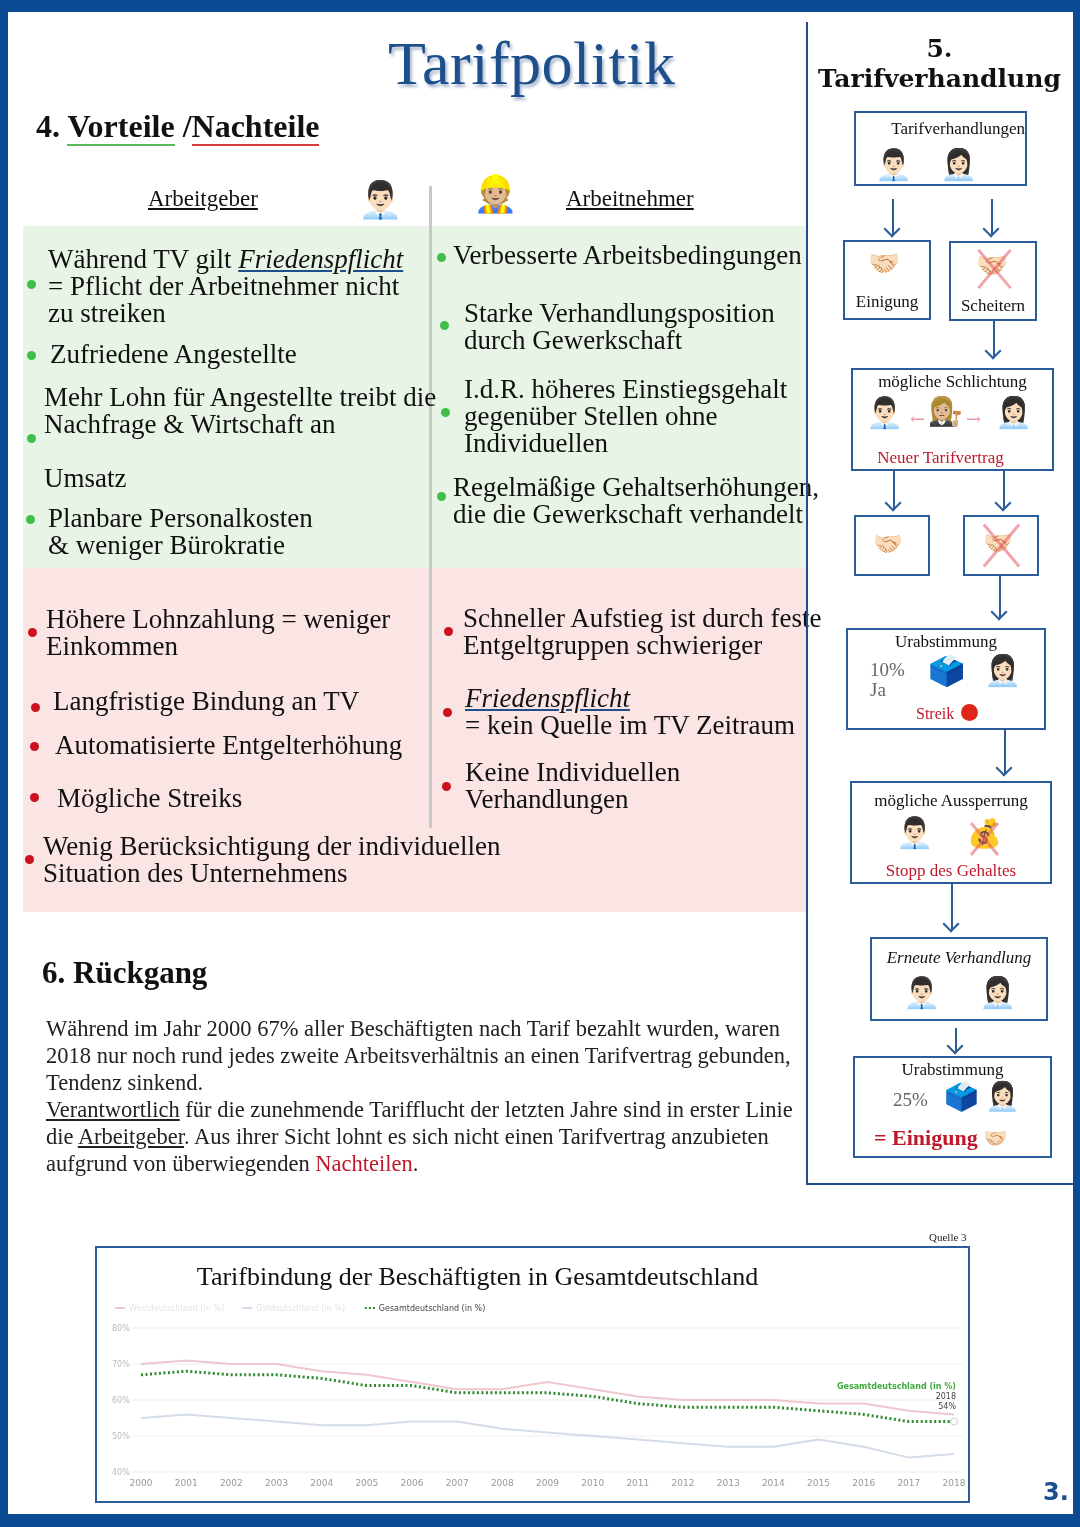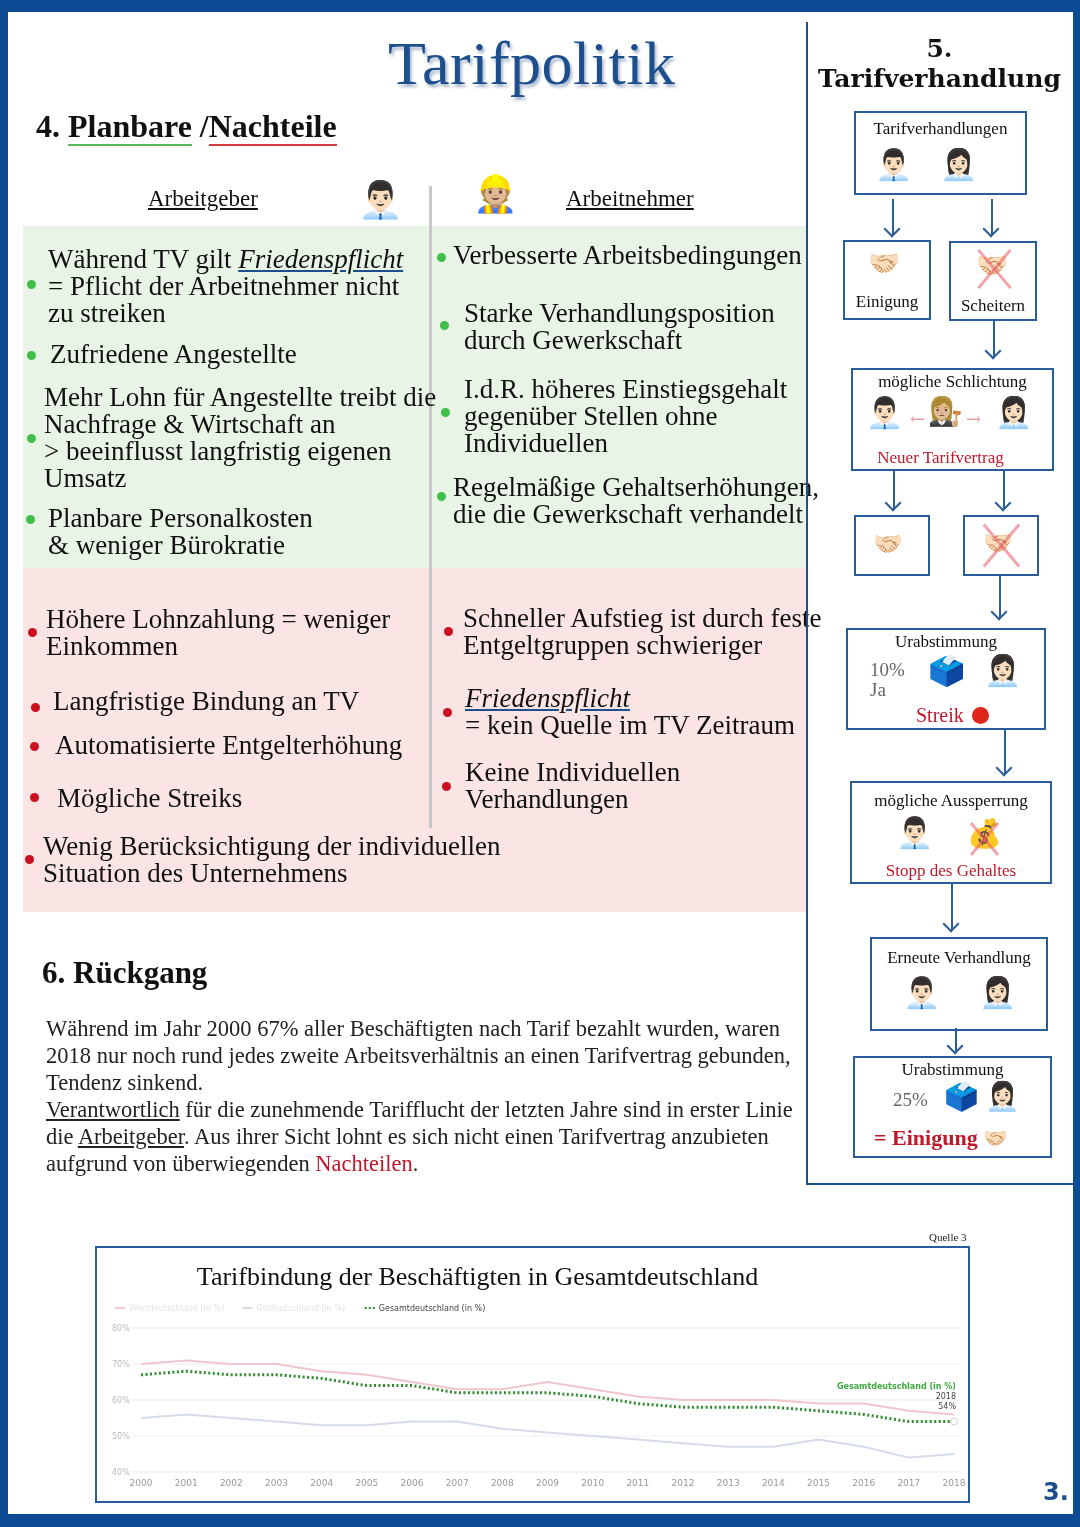--- a/index.html
+++ b/index.html
@@ -56,21 +56,21 @@
 
 <div class="frame-top"></div>
 <div class="frame-bottom"></div>
 <div class="frame-left"></div>
 <div class="frame-right"></div>
 
 <div class="main-title">Tarifpolitik</div>
 
 <div class="sec4-title">
   <span>4.</span>
-  <span class="u-green">Planbare</span>
+  <span class="u-green">Vorteile</span>
   <span>/</span><span class="u-red">Nachteile</span>
 </div>
 
 <div class="pro-bg"></div>
 <div class="con-bg"></div>
 <div class="divider"></div>
 
 <div class="col-head" style="left:148px;">Arbeitgeber</div>
 <div class="emoji" style="left:358px; top:182px;">👨🏻‍💼</div>
 <div class="emoji" style="left:473px; top:176px;">👷🏼</div>
@@ -81,21 +81,21 @@
   <span>Während TV gilt </span><span class="it-u">Friedenspflicht</span><br>
   <span>= Pflicht der Arbeitnehmer nicht</span><br>
   <span>zu streiken</span>
 </div>
 <span class="bullet green" style="left:27px; top:351px;"></span>
 <div class="item" style="left:50px; top:341px;">Zufriedene Angestellte</div>
 <span class="bullet green" style="left:27px; top:434px;"></span>
 <div class="item" style="left:44px; top:384px;">
   <span>Mehr Lohn für Angestellte treibt die</span><br>
   <span>Nachfrage &amp; Wirtschaft an</span><br>
-  <span>&gt; beeinflusst langfristig eigenen</span><br>
+  <br>
   <span>Umsatz</span>
 </div>
 <span class="bullet green" style="left:26px; top:515px;"></span>
 <div class="item" style="left:48px; top:505px;">
   <span>Planbare Personalkosten</span><br>
   <span>&amp; weniger Bürokratie</span>
 </div>
 
 <span class="bullet green" style="left:437px; top:253px;"></span>
 <div class="item" style="left:453px; top:242px;">Verbesserte Arbeitsbedingungen</div>
@@ -148,21 +148,21 @@
   <span>Keine Individuellen</span><br>
   <span>Verhandlungen</span>
 </div>
 
 <div class="right-panel"></div>
 <div class="sec5-title">
   <span>5.</span><br>
   <span>Tarifverhandlung</span>
 </div>
 
-<div class="fbox" style="left:854px; top:111px; width:173px; height:84px;">
+<div class="fbox" style="left:854px; top:111px; width:173px; height:75px;text-align:right;">
   <span class="lbl">Tarifverhandlungen</span>
 </div>
 <div class="small-emoji" style="left:875px; top:150px;">👨🏻‍💼</div>
 <div class="small-emoji" style="left:940px; top:150px;">👩🏻‍💼</div>
 
 <div class="arrow" style="left:892px; top:199px; height:36px;"></div>
 <div class="arrow" style="left:991px; top:199px; height:36px;"></div>
 
 <div class="fbox" style="left:843px; top:240px; width:88px; height:80px;"></div>
 <div class="small-emoji" style="left:868px; top:250px; font-size:26px;">🤝🏻</div>
@@ -198,38 +198,38 @@
 
 <div class="fbox" style="left:846px; top:628px; width:200px; height:102px;">
   <span class="lbl" style="margin-top:2px;">Urabstimmung</span>
 </div>
 <div class="pct" style="left:870px; top:660px;">
   <span>10%</span><br>
   <span>Ja</span>
 </div>
 <div class="small-emoji" style="left:928px; top:656px; font-size:30px;">🗳️</div>
 <div class="small-emoji" style="left:984px; top:656px;">👩🏻‍💼</div>
-<div style="position:absolute; left:916px; top:704px; font-family:'Liberation Serif',serif; font-size:20px; color:#c0182b;">
+<div style="position:absolute; left:916px; top:704px; font-family:'Liberation Serif',serif; font-size:16px; color:#c0182b;">
   <span>Streik</span>
   <span style="display:inline-block; width:17px; height:17px; border-radius:50%; background:#e0251b; vertical-align:-2px; margin-left:3px;"></span>
 </div>
 
 <div class="arrow" style="left:1004px; top:730px; height:44px;"></div>
 
 <div class="fbox" style="left:850px; top:781px; width:202px; height:103px;">
   <span class="lbl" style="margin-top:8px;">mögliche Aussperrung</span>
 </div>
 <div class="small-emoji" style="left:896px; top:818px;">👨🏻‍💼</div>
 <div class="small-emoji" style="left:967px; top:820px; font-size:28px;">💰</div>
 <div class="cross" style="left:968px; top:818px; width:30px; height:42px;"></div>
 <div class="fbox" style="left:850px; top:861px; width:202px; border:none; background:transparent;"><span class="red">Stopp des Gehaltes</span></div>
 
 <div class="arrow" style="left:951px; top:884px; height:46px;"></div>
 
-<div class="fbox" style="left:870px; top:937px; width:178px; height:94px;">
+<div class="fbox" style="left:870px; top:937px; width:178px; height:84px;font-style:italic;">
   <span class="lbl" style="margin-top:9px;">Erneute Verhandlung</span>
 </div>
 <div class="small-emoji" style="left:903px; top:978px;">👨🏻‍💼</div>
 <div class="small-emoji" style="left:979px; top:978px;">👩🏻‍💼</div>
 
 <div class="arrow" style="left:955px; top:1028px; height:24px;"></div>
 
 <div class="fbox" style="left:853px; top:1056px; width:199px; height:102px;">
   <span class="lbl" style="margin-top:2px;">Urabstimmung</span>
 </div>

